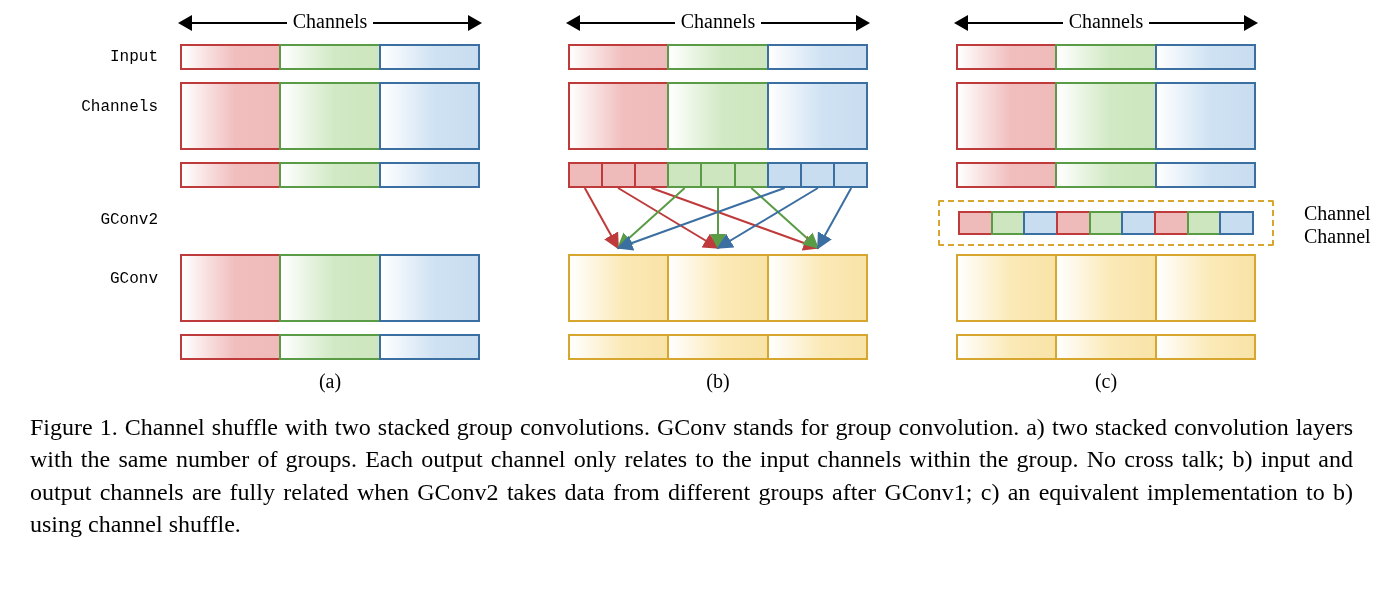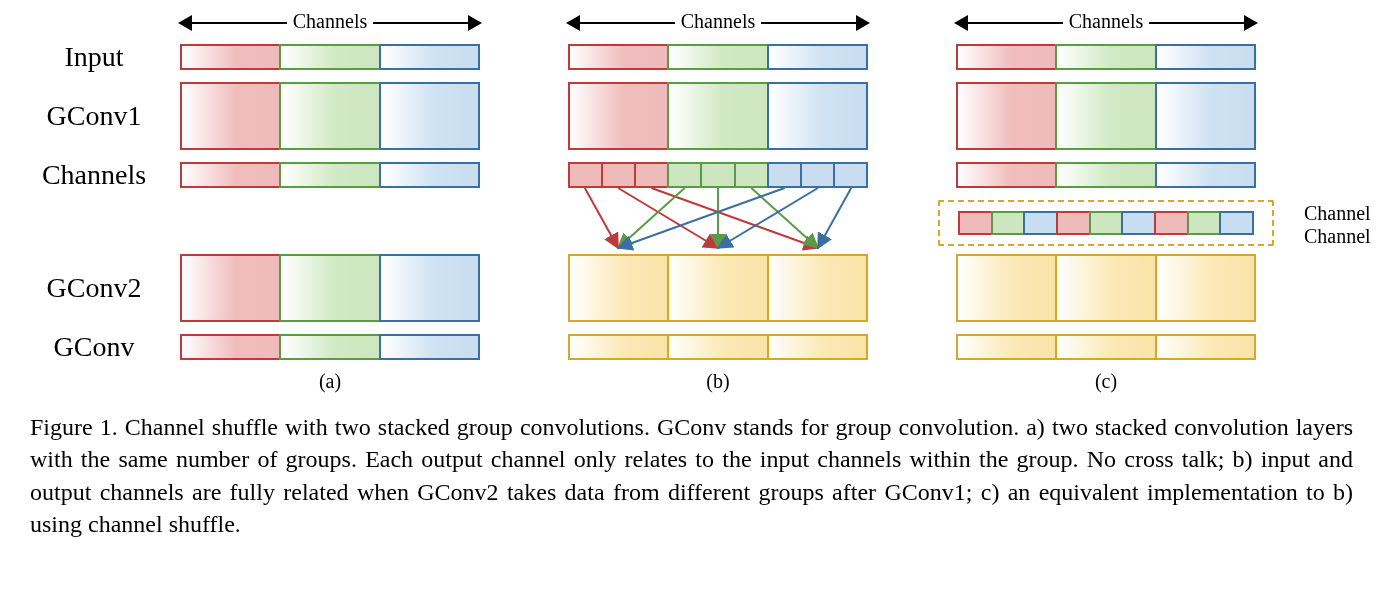--- a/index.html
+++ b/index.html
@@ -16,24 +16,25 @@
     box-sizing: border-box;
     padding: 10px 30px 10px 30px;
   }
   .figure-area {
     display: flex;
     flex-direction: row;
     align-items: flex-start;
   }
   .row-labels {
     width: 150px;
-    text-align: center;
-    font-size: 28px;
+    text-align: right;
+    font-size: 16px;
     padding-right: 22px;
     box-sizing: border-box;
+    font-family: Liberation Mono, monospace;
   }
   
   .row-labels .sp-top { height: 34px; }
   .row-labels .lbl-input  { height: 26px; line-height: 26px; }
   .row-labels .sp1        { height: 12px; }
   .row-labels .lbl-gconv1 { height: 68px; line-height: 68px; }
   .row-labels .sp2        { height: 12px; }
   .row-labels .lbl-feature{ height: 26px; line-height: 26px; }
   .row-labels .sp3        { height: 66px; }
   .row-labels .lbl-gconv2 { height: 68px; line-height: 68px; }
@@ -161,21 +162,20 @@
 </head>
 <body>
 
 <div class="page">
   <div class="figure-area">
 
     <div class="row-labels">
       <div class="sp-top"></div>
       <div class="lbl-input">Input</div>
       <div class="sp1"></div>
-      <div class="lbl-gconv1">GConv1</div>
       <div class="sp2"></div>
       <div class="lbl-feature">Channels</div>
       <div class="sp3"></div>
       <div class="lbl-gconv2">GConv2</div>
       <div class="sp4"></div>
       <div class="lbl-output">GConv</div>
     </div>
 
     <div class="columns">
 

